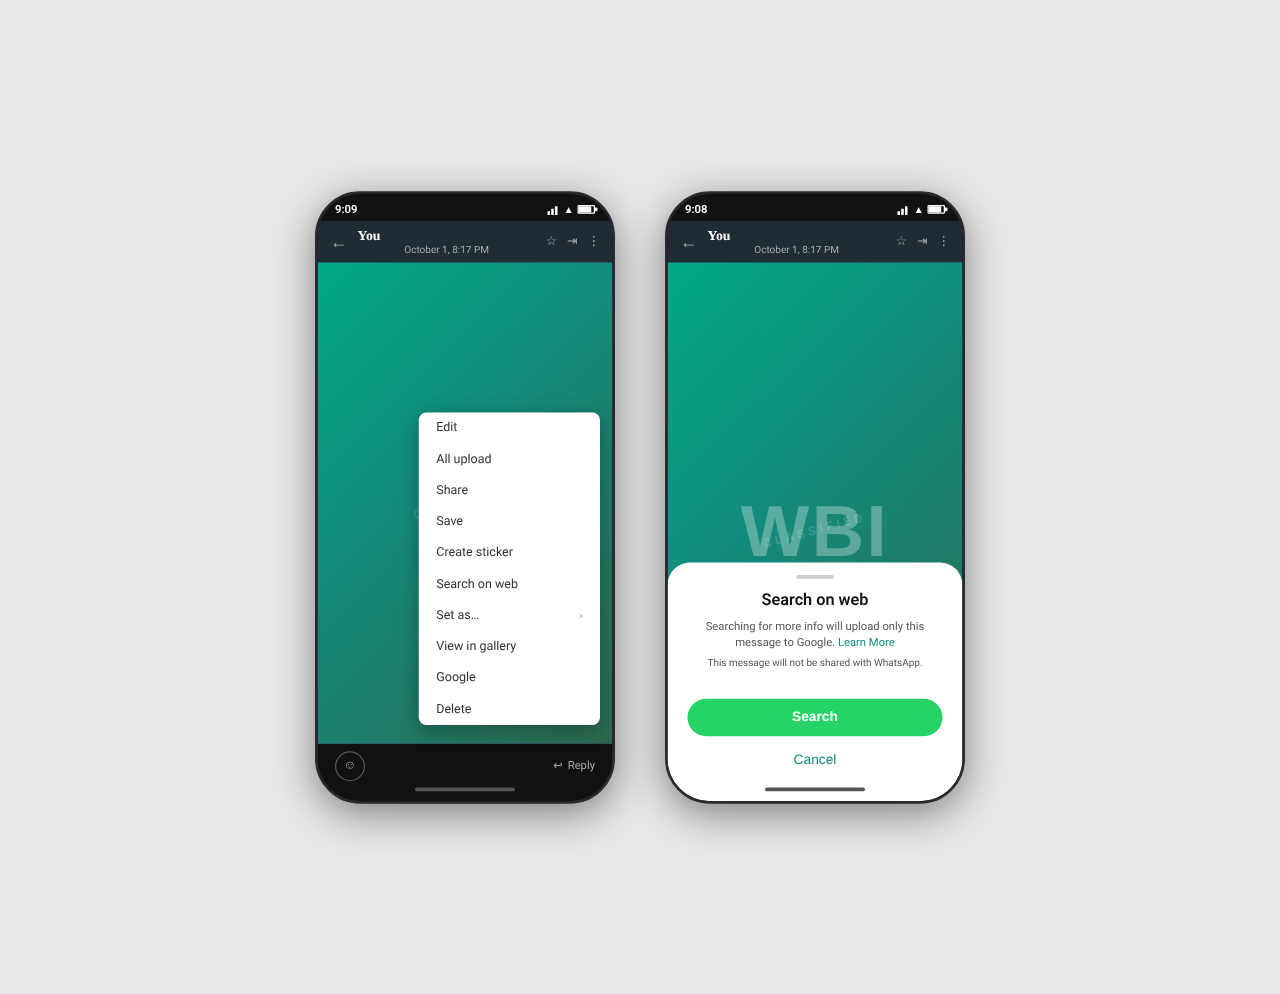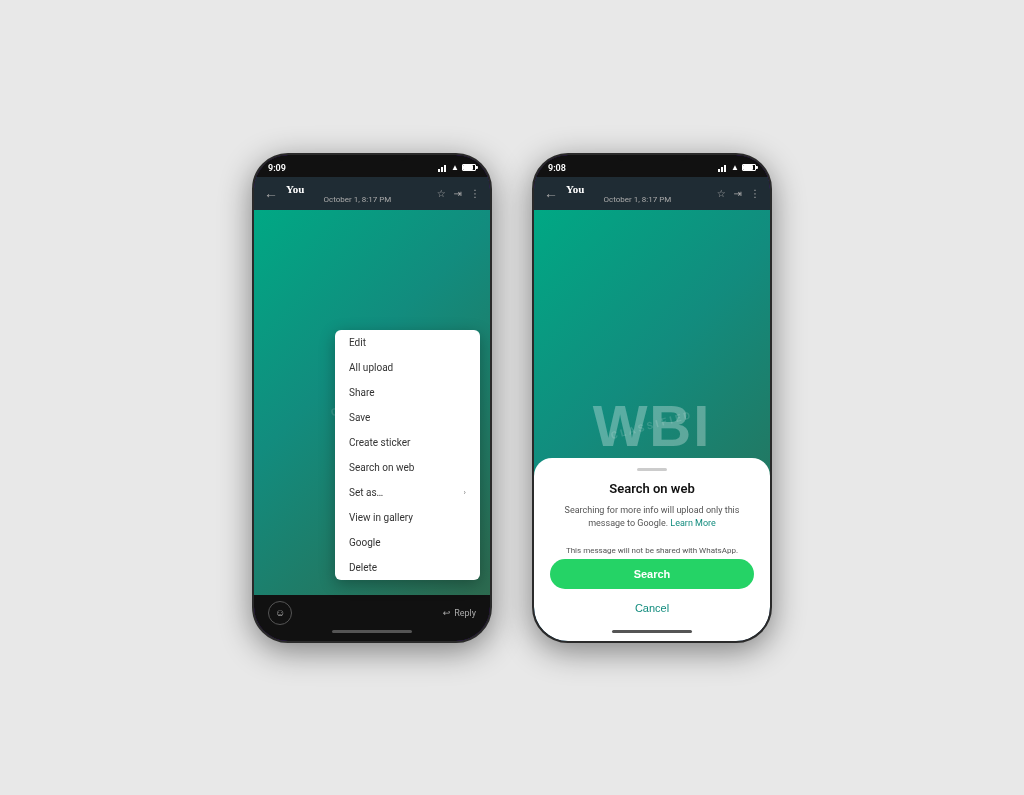--- a/index.html
+++ b/index.html
@@ -264,33 +264,33 @@
       color: #111;
       text-align: center;
       margin-bottom: 8px;
     }
 
     .sheet-desc {
       font-size: 9px;
       color: #555;
       text-align: center;
       line-height: 1.4;
-      margin-bottom: 16px;
+      margin-bottom: 4px;
     }
 
     .sheet-desc a {
       color: #128c7e;
       text-decoration: none;
     }
 
     .sheet-note {
       font-size: 8px;
       color: #555;
       text-align: center;
-      margin-bottom: 4px;
+      margin-bottom: 24px;
     }
 
     .search-btn {
       width: 100%;
       padding: 9px;
       background: #25d366;
       border: none;
       border-radius: 24px;
       color: #fff;
       font-size: 11px;

